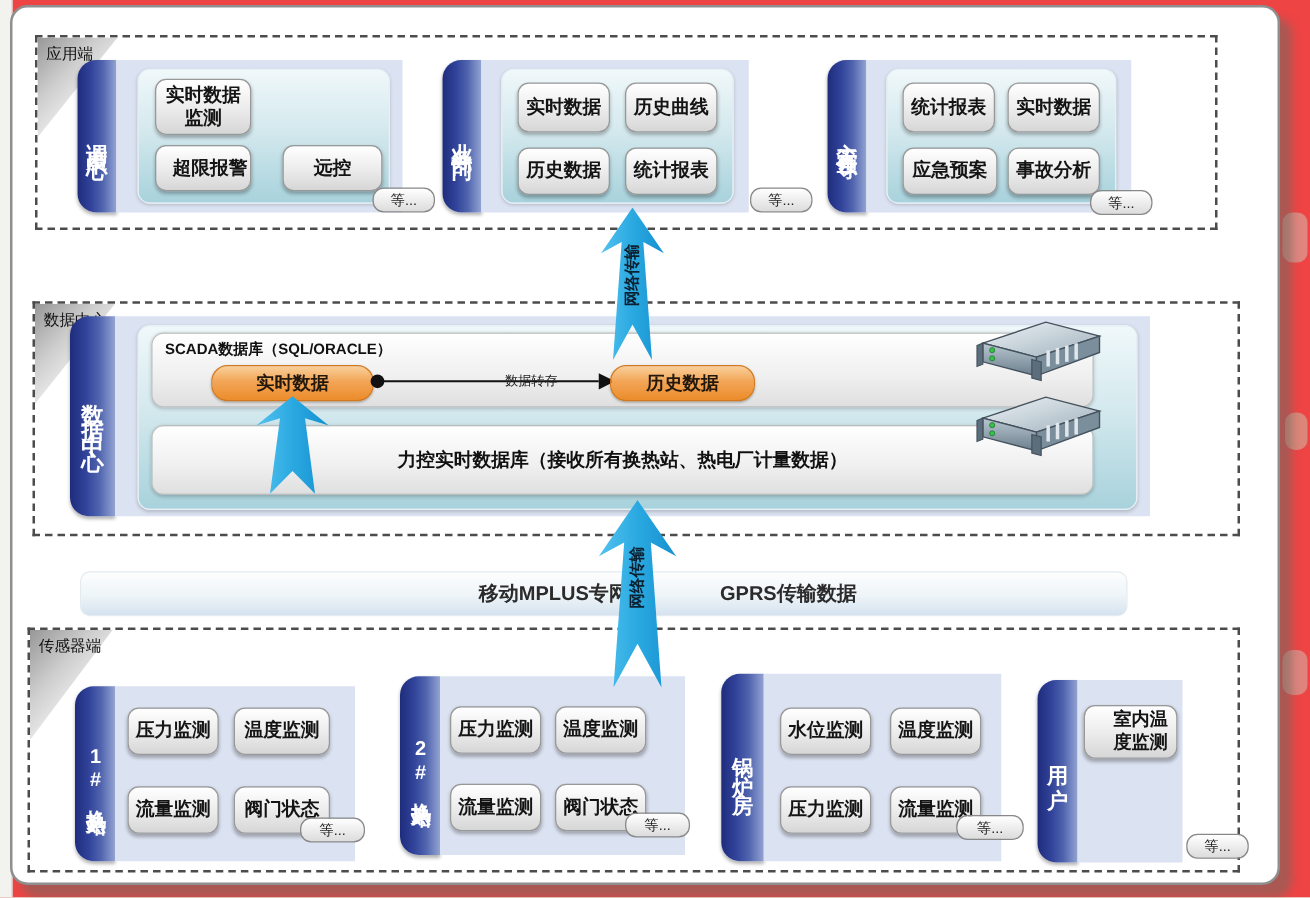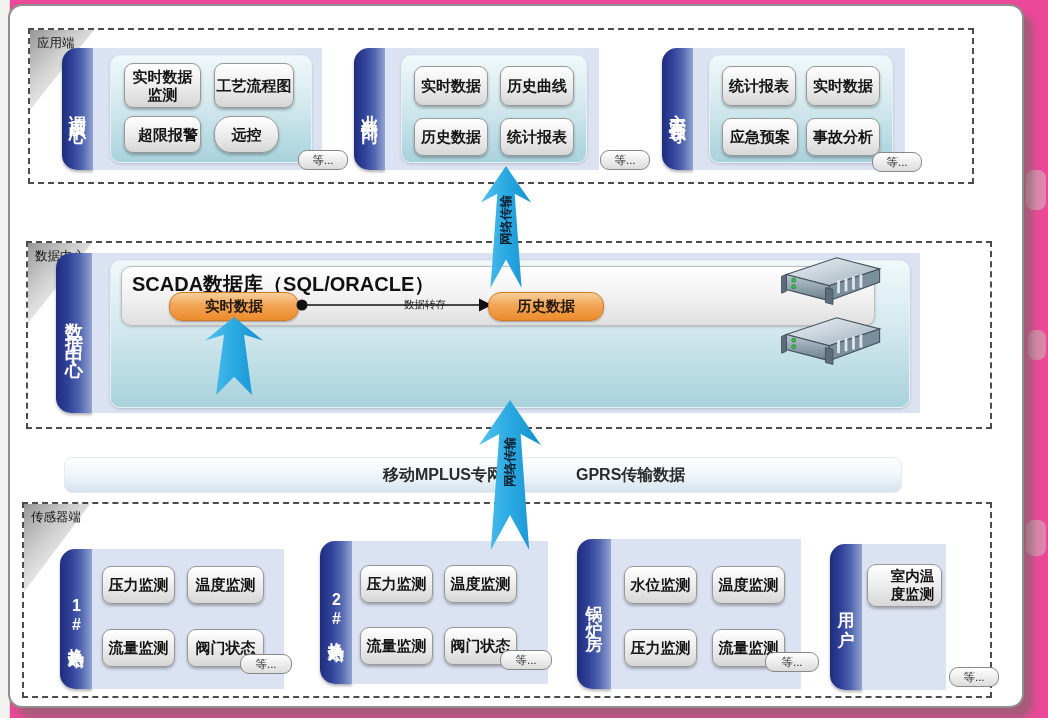--- a/index.html
+++ b/index.html
@@ -1,35 +1,35 @@
 <!DOCTYPE html>
 <html><head>
 <meta charset="utf-8">
 <style>
   html,body{margin:0;padding:0;background:#e4e6de;font-family:"Liberation Sans","DejaVu Sans",sans-serif;}
-  #root{position:relative;width:1048px;height:718px;overflow:hidden;background:#ec4899;}
+  #root{position:relative;width:1048px;height:718px;overflow:hidden;background:#ef4444;}
   .bg-strip-left{position:absolute;left:0;top:0;width:9px;height:718px;background:#f2f2ef;border-right:1px solid #d8d8d4;}
   .bg-blob{position:absolute;border-radius:8px;opacity:.45;}
   
   .sheet{position:absolute;left:8px;top:4px;width:1012px;height:700px;background:#ffffff;border:2px solid #8f8f8f;border-radius:14px;box-shadow:9px 10px 7px rgba(112,106,96,.55);z-index:1;}
   
   .layer{position:absolute;border:2px dashed #4c4c4c;background:transparent;z-index:2;}
   .corner-fold{position:absolute;left:0;top:0;pointer-events:none;}
   .corner-label{position:absolute;left:7px;top:5px;font-size:12.5px;color:#101010;white-space:nowrap;}
   
   .vtab{position:absolute;background:linear-gradient(90deg,#1e2c7c 0%,#31439a 35%,#5064ae 65%,#93a3d3 100%);border-radius:15px 0 0 15px;display:flex;align-items:center;justify-content:center;box-shadow:0 2px 3px rgba(0,0,0,.3);}
   .vtab span{writing-mode:vertical-lr;text-orientation:upright;color:#fff;font-weight:bold;font-size:17px;line-height:1;}
   
   .gpanel{position:absolute;background:#dbe2f1;}
   .tealbox{position:absolute;background:linear-gradient(180deg,#f0f8fa 0%,#d4e9ee 45%,#a8d2dc 100%);border:1px solid #e6f1f4;border-radius:10px;box-shadow:0 1px 3px rgba(0,0,0,.18);}
   .btn{position:absolute;background:linear-gradient(180deg,#ffffff 0%,#ebebeb 55%,#d6d6d6 100%);border:1px solid #989898;border-radius:9px;box-shadow:0 2px 3px rgba(0,0,0,.28);display:flex;align-items:center;justify-content:center;text-align:center;font-weight:bold;font-size:15px;color:#141414;line-height:1.2;padding:1px;box-sizing:border-box;}
   .badge{position:absolute;background:linear-gradient(180deg,#ffffff,#dcdcdc);border:1px solid #888;border-radius:9px;display:flex;align-items:center;justify-content:center;font-size:11.5px;color:#222;z-index:5;}
   .whitebox{position:absolute;background:linear-gradient(180deg,#ffffff 0%,#efefef 60%,#dfdfdf 100%);border:1px solid #bdbdbd;border-radius:10px;box-shadow:0 1px 3px rgba(0,0,0,.2);}
   .pill{position:absolute;background:linear-gradient(180deg,#f9d09c 0%,#f2a557 45%,#ec8c2b 100%);border:1px solid #d2791f;border-radius:13px;display:flex;align-items:center;justify-content:center;font-weight:bold;font-size:14.5px;color:#23180c;box-shadow:0 1px 2px rgba(0,0,0,.3);}
-  .scada-title{position:absolute;left:10px;top:4px;font-weight:bold;font-size:20px;color:#111;}
+  .scada-title{position:absolute;left:10px;top:4px;font-weight:bold;font-size:12px;color:#111;}
   .likong-text{position:absolute;inset:0;display:flex;align-items:center;justify-content:center;font-weight:bold;font-size:15px;color:#111;}
   .transfer-label{position:absolute;text-align:right;font-size:10.5px;color:#222;}
   
   .net-arrow{position:absolute;z-index:10;}
   .net-arrow svg{position:absolute;inset:0;}
   .net-arrow .alabel{position:absolute;left:50%;width:120px;text-align:center;transform:translate(-50%,-50%) rotate(-90deg);font-size:12.5px;font-weight:600;color:#0d2030;}
   
   .gprs-bar{position:absolute;left:64px;top:457px;width:836px;height:34px;border-radius:8px;background:linear-gradient(180deg,#fdfefe 0%,#eef4f8 55%,#d5e3ef 100%);border:1px solid #e3eaf0;z-index:2;}
   .gprs-bar .blabel{position:absolute;top:0;height:34px;display:flex;align-items:center;font-weight:bold;font-size:16px;color:#2b2b2b;}
   .server{position:absolute;z-index:6;}
@@ -74,23 +74,22 @@
         <polygon points="0,0 64,0 0,80" fill="url(#cornerGrad)"></polygon>
       </svg>
   <div class="corner-label">应用端</div>
 
   <div class="vtab" style="left:32px;top:18px;width:31px;height:122px;">
         <span style="letter-spacing:4px;">调度中心</span>
       </div>
   <div class="gpanel" style="left:63px;top:18px;width:229px;height:122px;">
     <div class="tealbox" style="left:17px;top:7px;width:200px;height:106px;">
       <div class="btn" style="left:13px;top:7px;width:77px;height:45px;">实时数据监测</div>
-      <div class="btn" style="left:103px;top:7px;width:80px;height:45px;">工艺流程图</div>
       <div class="btn" style="left:13px;top:60px;width:77px;height:37px;padding-left:12px;">超限报警</div>
-      <div class="btn" style="left:103px;top:60px;width:65px;height:37px;border-radius:17px;">远控</div>
+      <div class="btn" style="left:115px;top:60px;width:80px;height:37px;">远控</div>
     </div>
   </div>
   <div class="badge" style="left:268px;top:120px;width:48px;height:18px;">等...</div>
 
   <div class="vtab" style="left:324px;top:18px;width:31px;height:122px;">
         <span style="letter-spacing:4px;">业务部门</span>
       </div>
   <div class="gpanel" style="left:355px;top:18px;width:214px;height:122px;">
     <div class="tealbox" style="left:16px;top:7px;width:184px;height:106px;">
       <div class="btn" style="left:12px;top:10px;width:74px;height:40px;">实时数据</div>
@@ -139,20 +138,23 @@
     </div>
     <div class="pill" style="left:77px;top:39px;width:128px;height:27px;">实时数据</div>
     <svg style="position:absolute;left:203px;top:41px;" width="198" height="22" viewBox="0 0 198 22">
       <circle cx="7" cy="11" r="5.5" fill="#111"></circle>
       <line x1="12" y1="11" x2="184" y2="11" stroke="#111" stroke-width="1.6"></line>
       <polygon points="184,4.5 197,11 184,17.5" fill="#111"></polygon>
     </svg>
     <div class="transfer-label" style="left:250px;top:45px;width:104px;">数据转存</div>
     <div class="pill" style="left:396px;top:39px;width:114px;height:27px;">历史数据</div>
 
+    <div class="whitebox" style="left:29px;top:87px;width:752px;height:54px;">
+      <div class="likong-text">力控实时数据库（接收所有换热站、热电厂计量数据）</div>
+    </div>
 
     <svg style="position:absolute;left:112px;top:64px;z-index:7;" width="60" height="78" viewBox="0 0 60 150" preserveAspectRatio="none">
       <polygon points="30,0 59,45 40,34 48,150 30,115 12,150 20,34 1,45" fill="url(#arrowGrad)"></polygon>
     </svg>
 
     <svg class="server" style="left:688px;top:1px;" width="104" height="56" viewBox="0 0 110 60">
       <polygon points="6,22 60,4 106,16 52,34" fill="url(#srvTop)" stroke="#45525e" stroke-width="1.2"></polygon>
       <polygon points="6,22 52,34 52,50 6,38" fill="url(#srvFace)" stroke="#45525e" stroke-width="1.2"></polygon>
       <polygon points="52,34 106,16 106,30 52,50" fill="#75889604" stroke="#45525e" stroke-width="1.2" fill-opacity="1" style="fill:#7b8e9c"></polygon>
       <polygon points="1,24 6,22 6,40 1,42" fill="#5c6e7c" stroke="#45525e"></polygon>

